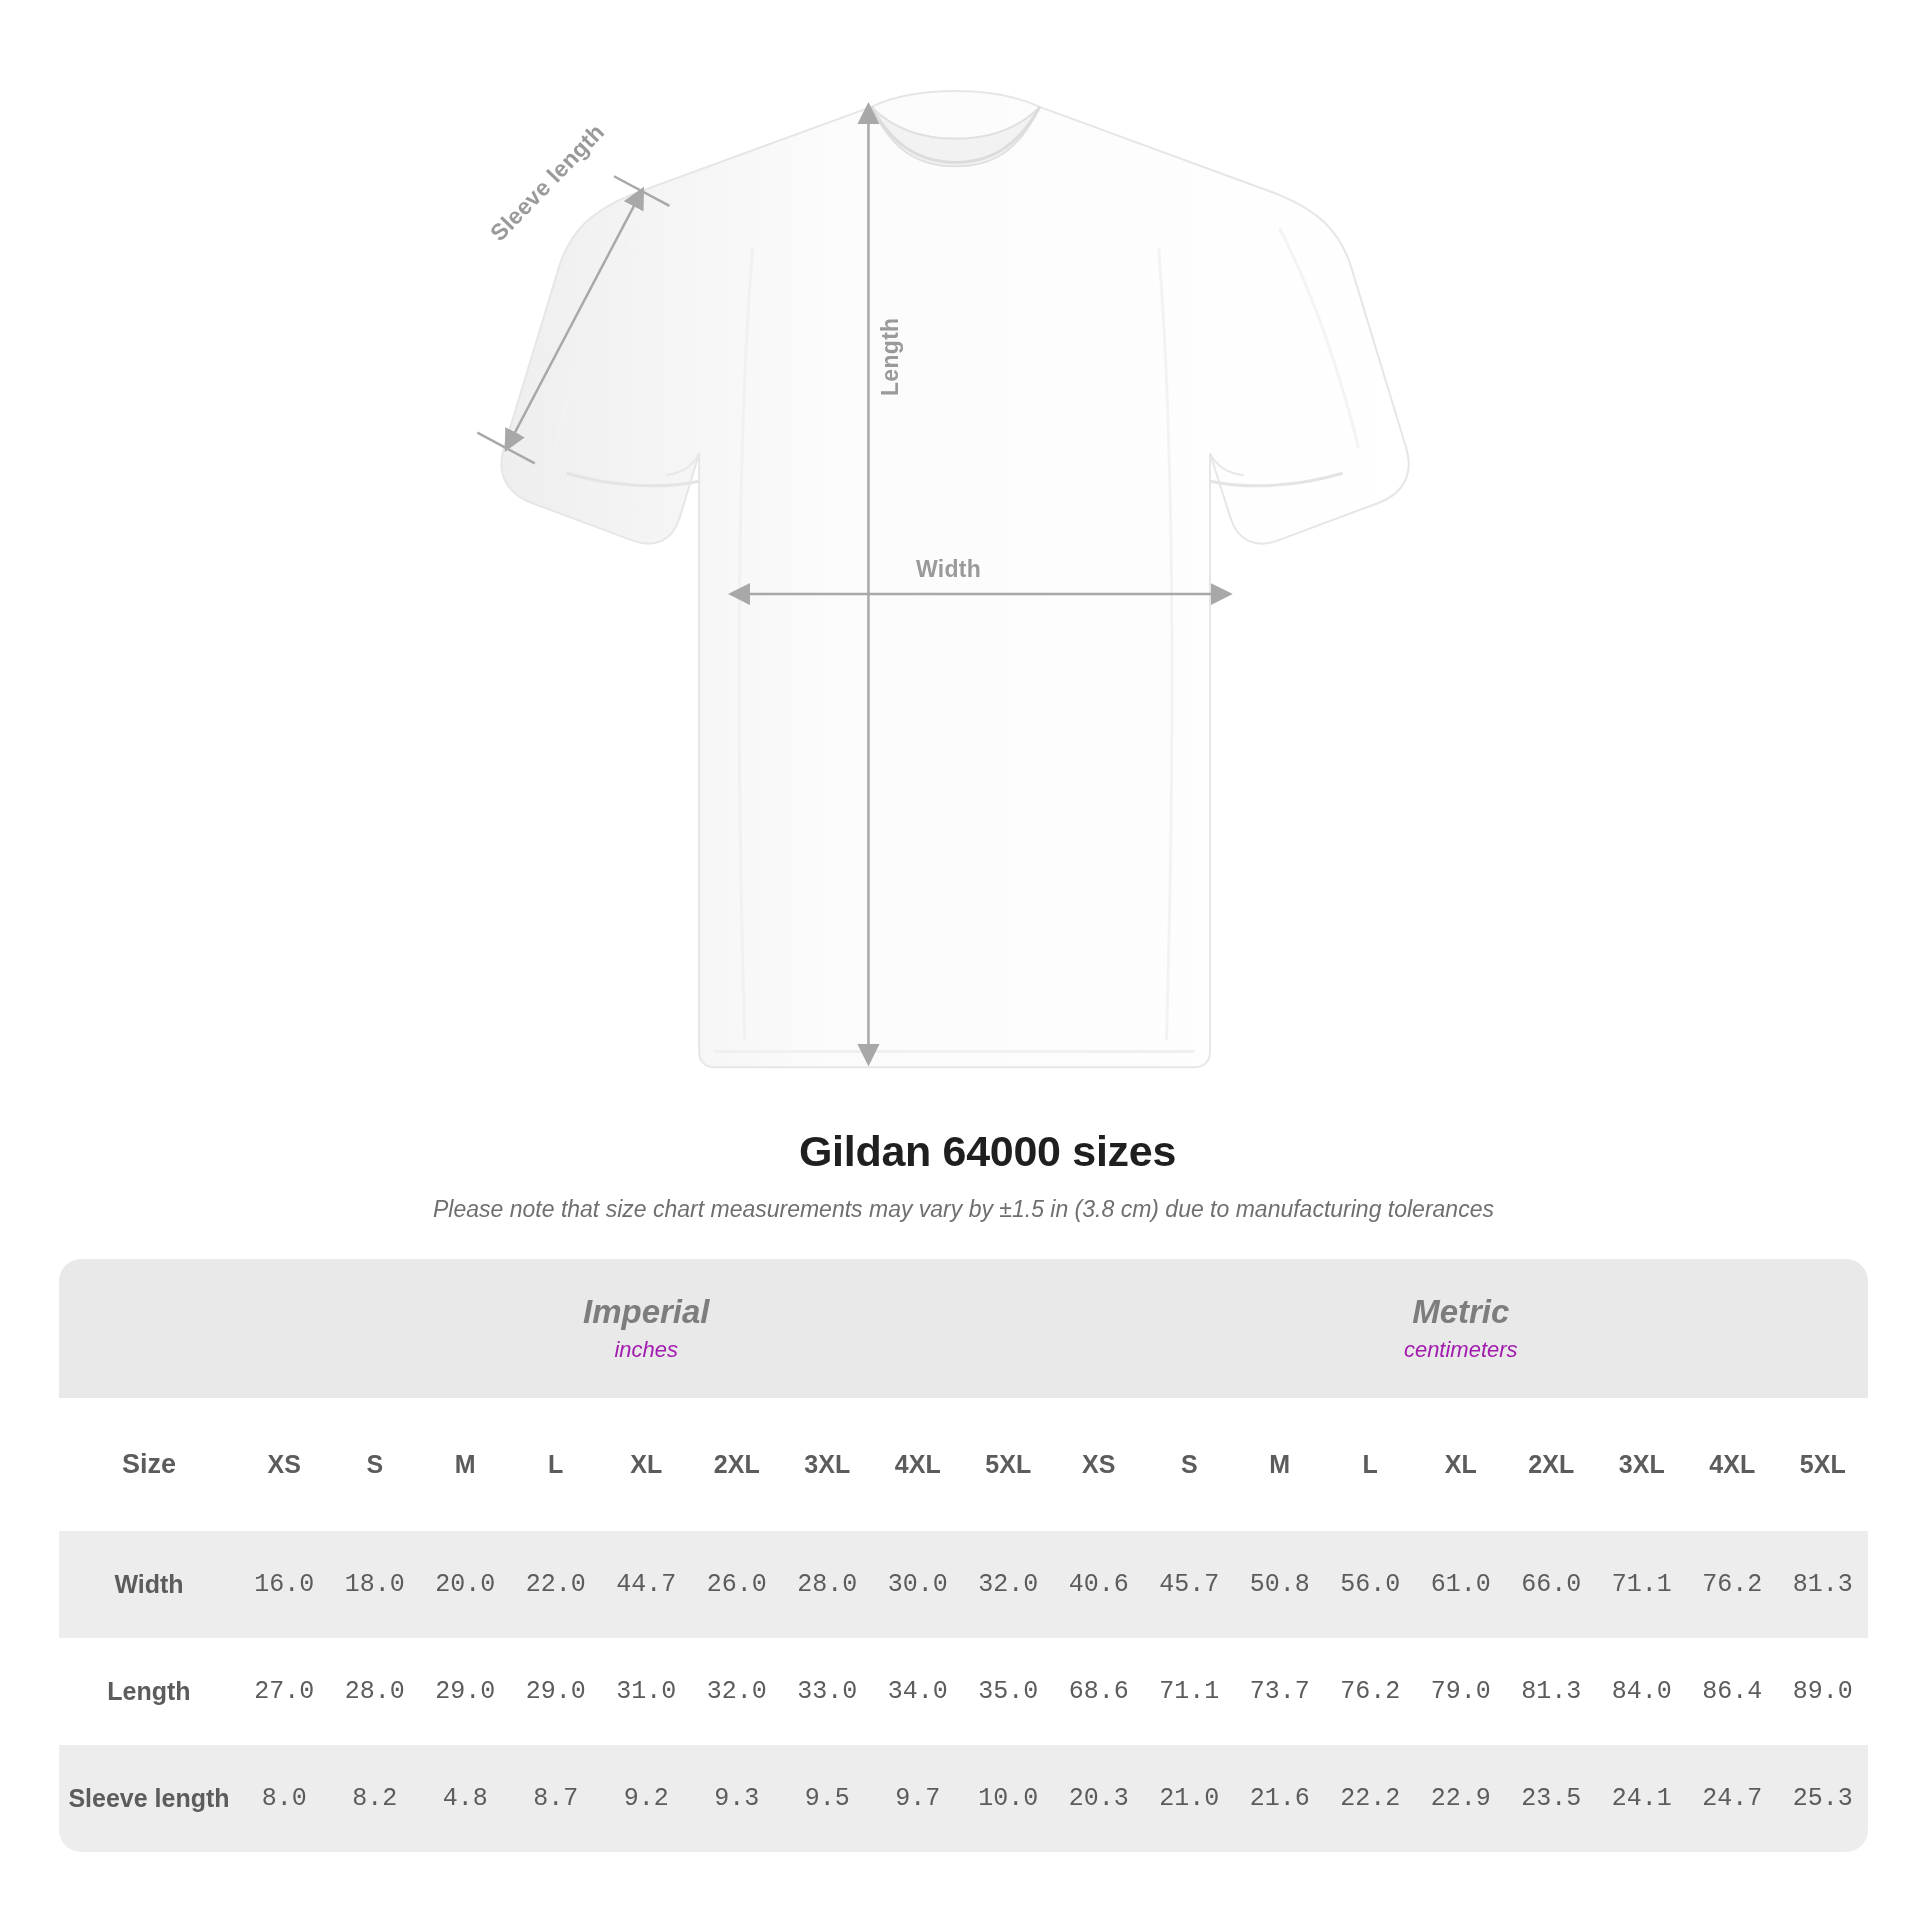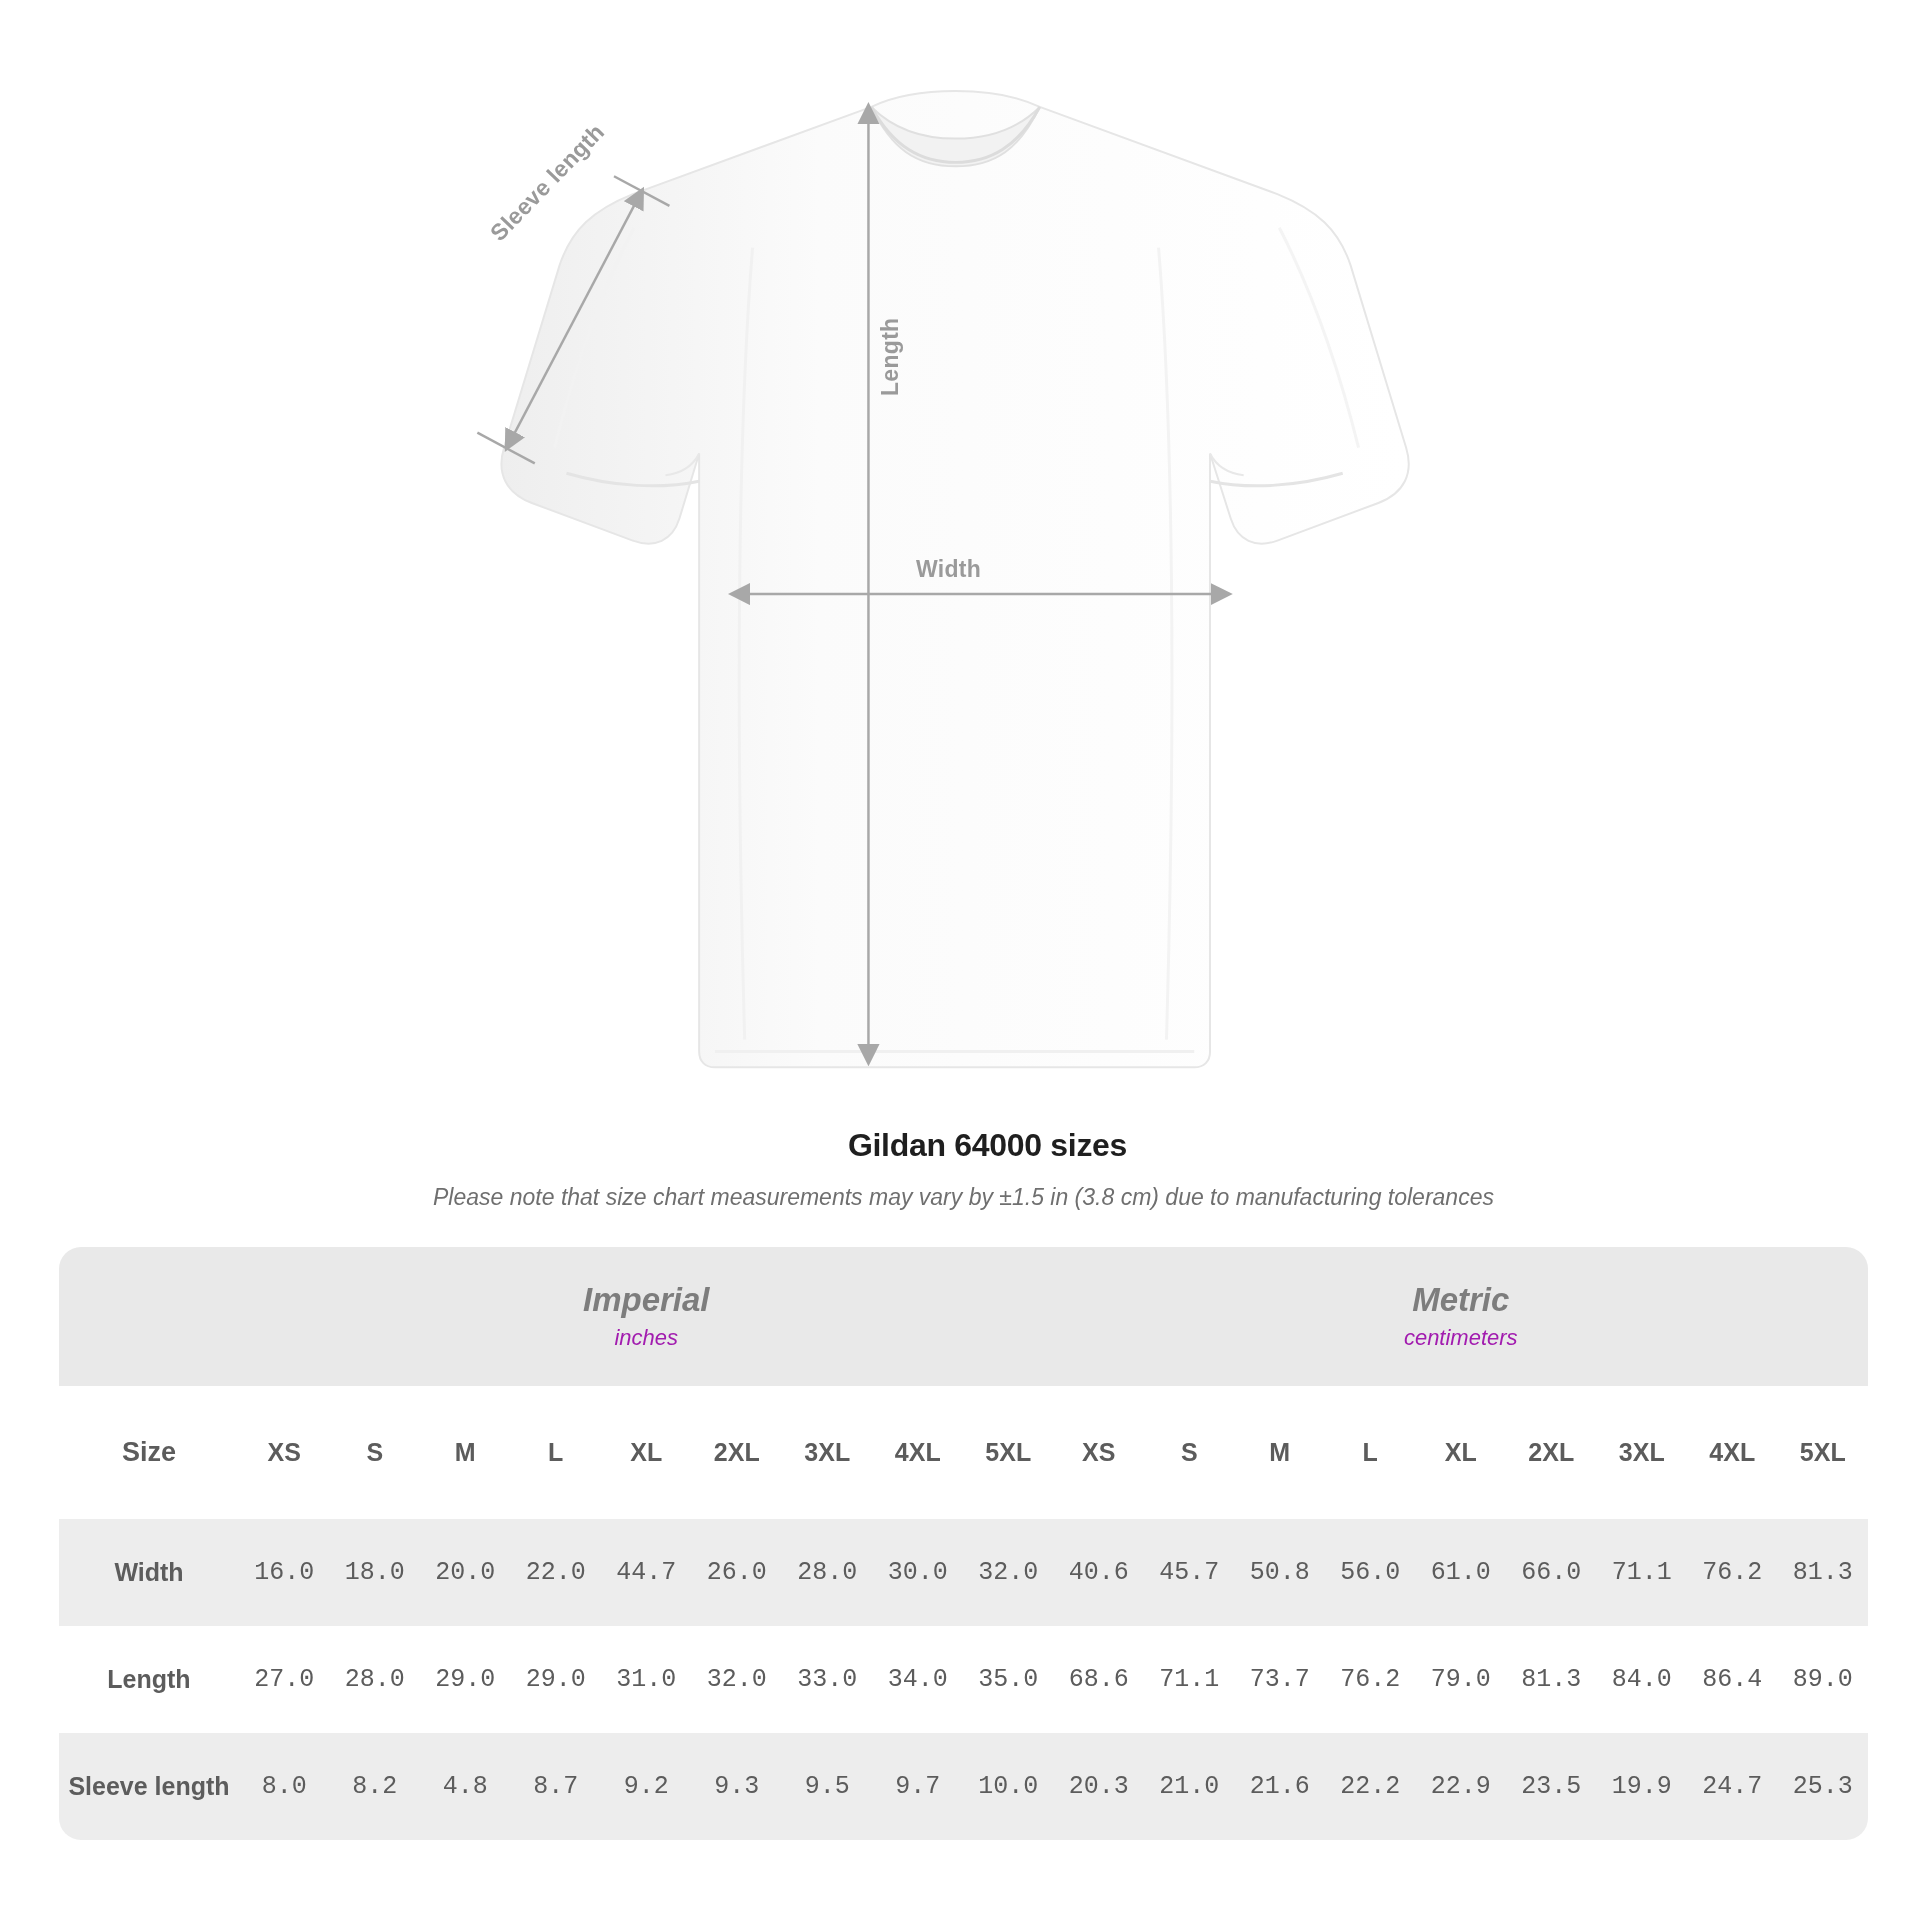--- a/index.html
+++ b/index.html
@@ -54,21 +54,21 @@
     transform: rotate(-46deg);
     transform-origin: left top;
   }
 
   
   .title-block {
     text-align: center;
     margin-top: 28px;
   }
   .chart-title {
-    font-size: 32px;
+    font-size: 43px;
     font-weight: bold;
     color: #1f1f1f;
     letter-spacing: -0.3px;
     padding-left: 48px;
   }
   .chart-note {
     font-size: 23px;
     font-style: italic;
     color: #6f6f6f;
     margin-top: 20px;
@@ -341,21 +341,21 @@
           <td class="cell-val">9.3</td>
           <td class="cell-val">9.5</td>
           <td class="cell-val">9.7</td>
           <td class="cell-val">10.0</td>
           <td class="cell-val">20.3</td>
           <td class="cell-val">21.0</td>
           <td class="cell-val">21.6</td>
           <td class="cell-val">22.2</td>
           <td class="cell-val">22.9</td>
           <td class="cell-val">23.5</td>
-          <td class="cell-val">19.9</td>
+          <td class="cell-val">24.1</td>
           <td class="cell-val">24.7</td>
           <td class="cell-val">25.3</td>
         </tr>
       </tbody>
     </table>
   </div>
 
 </div>
 
 

